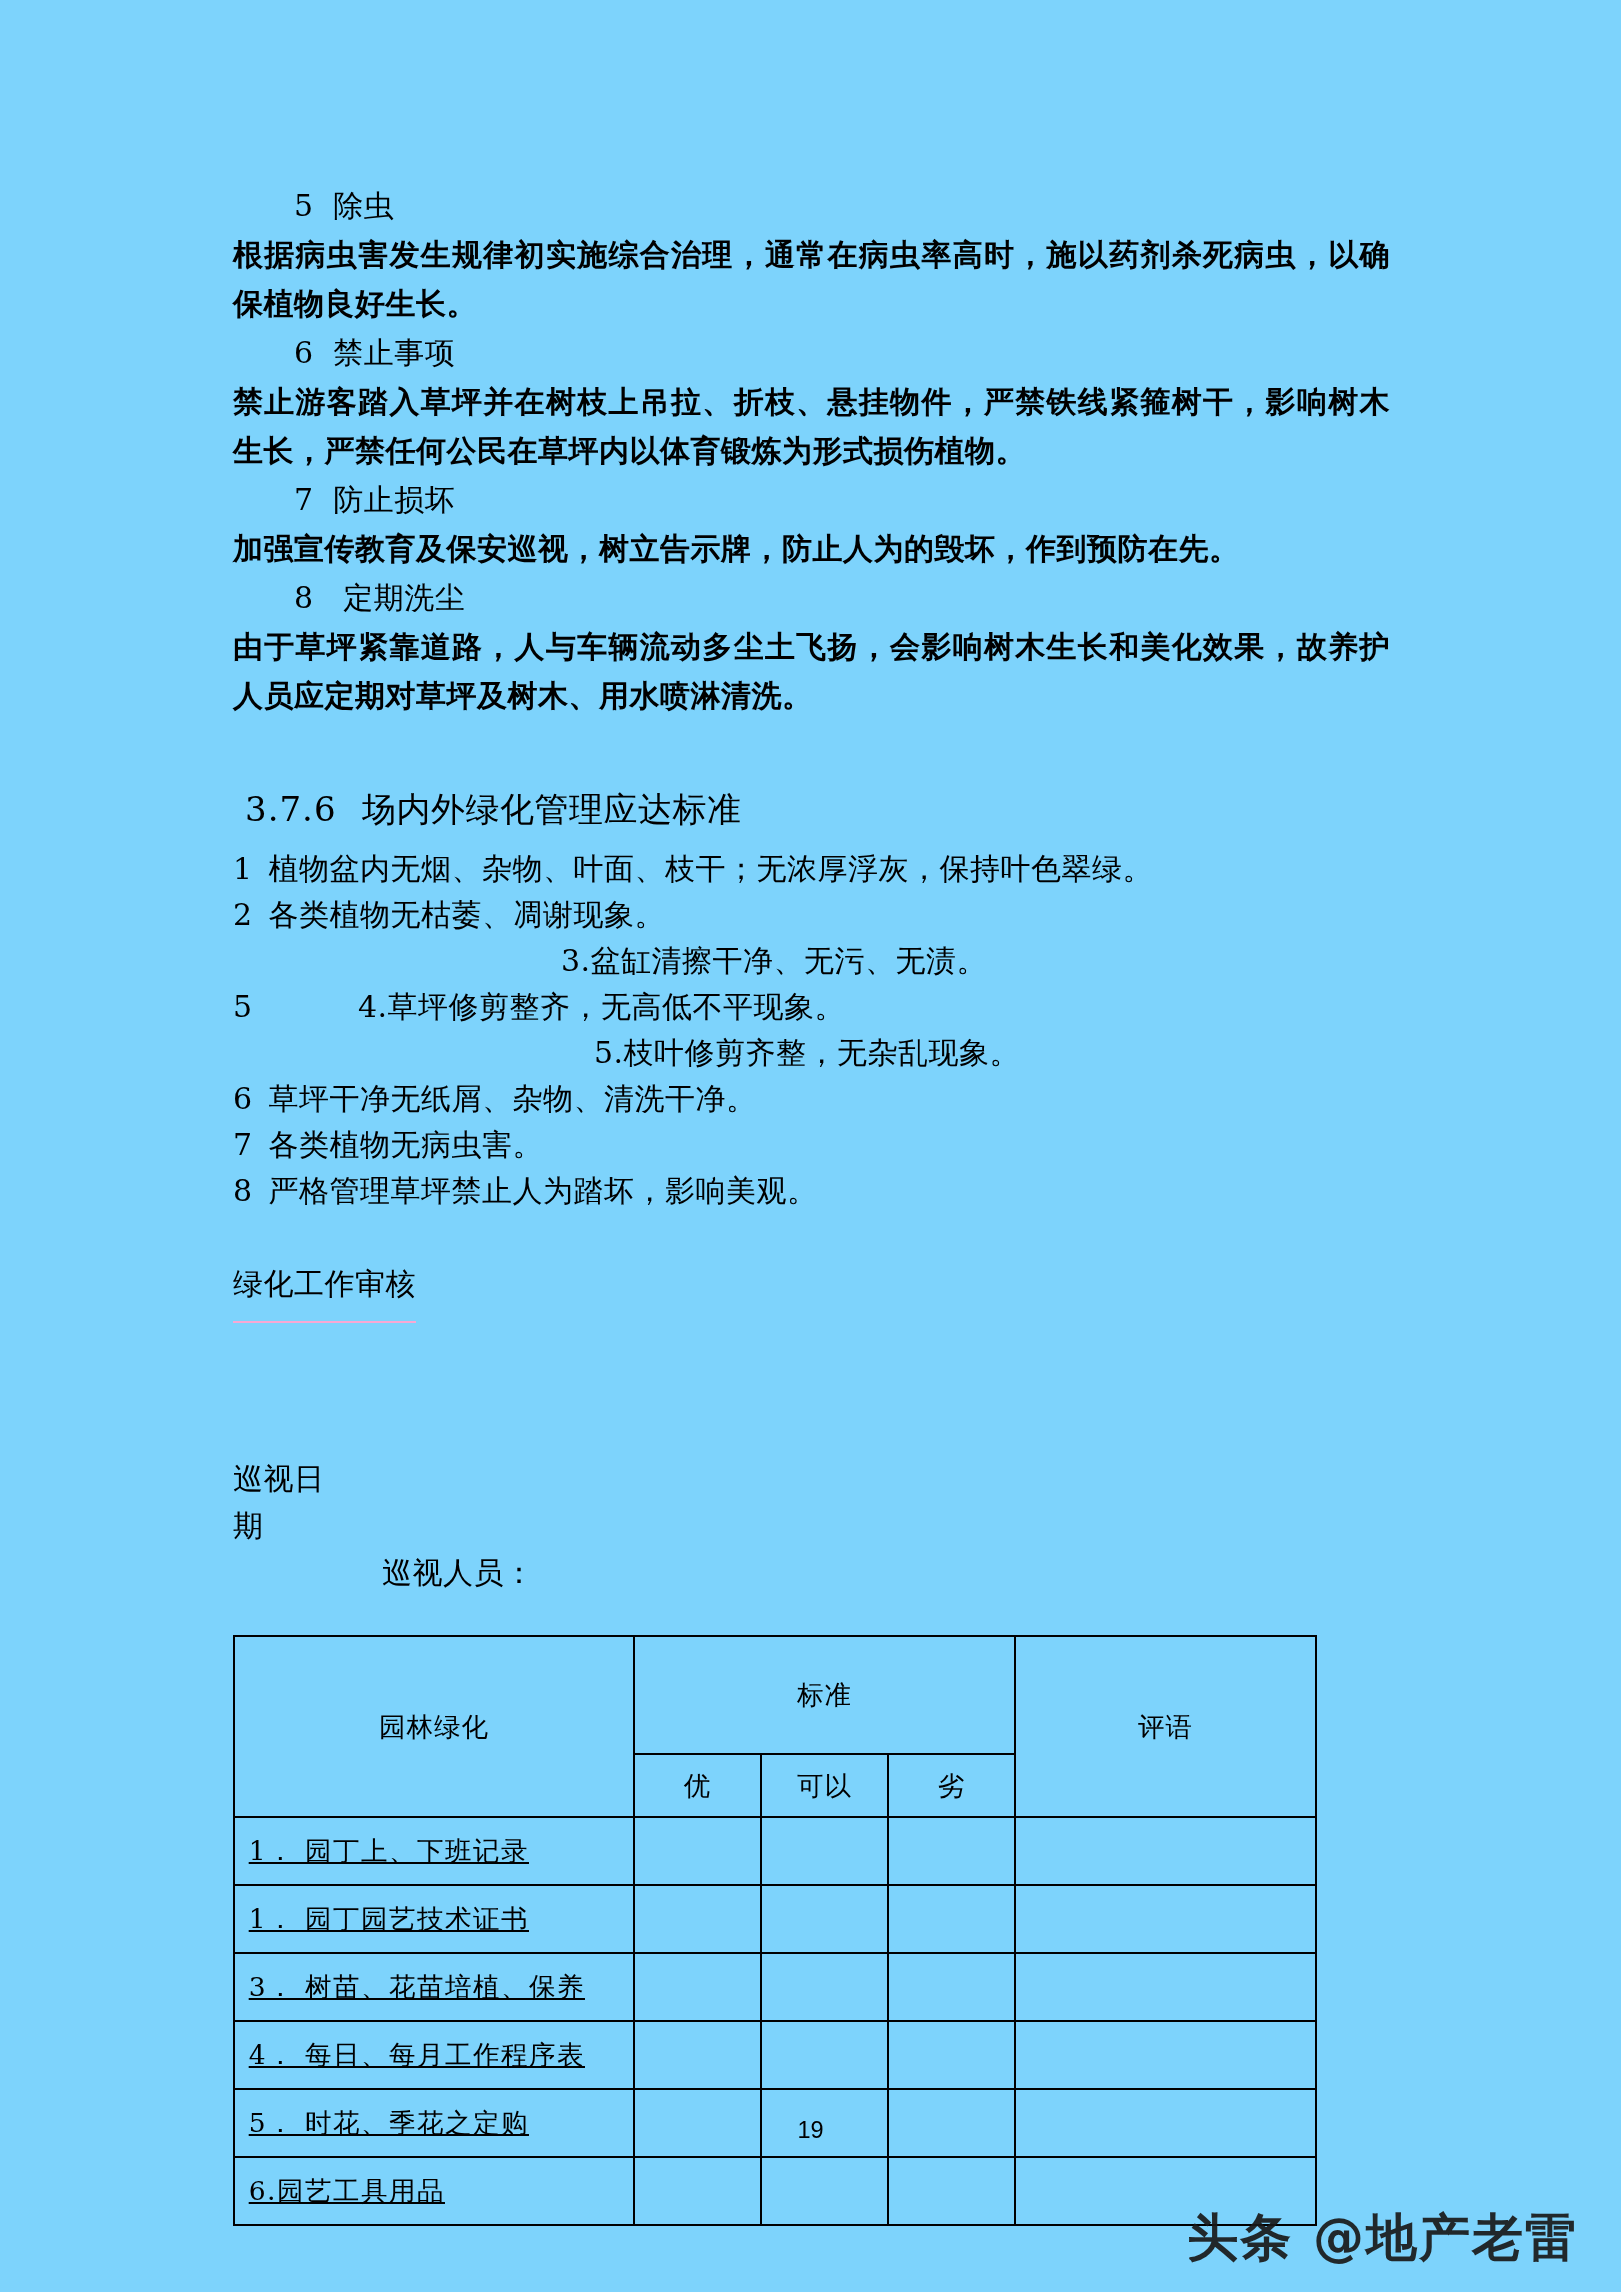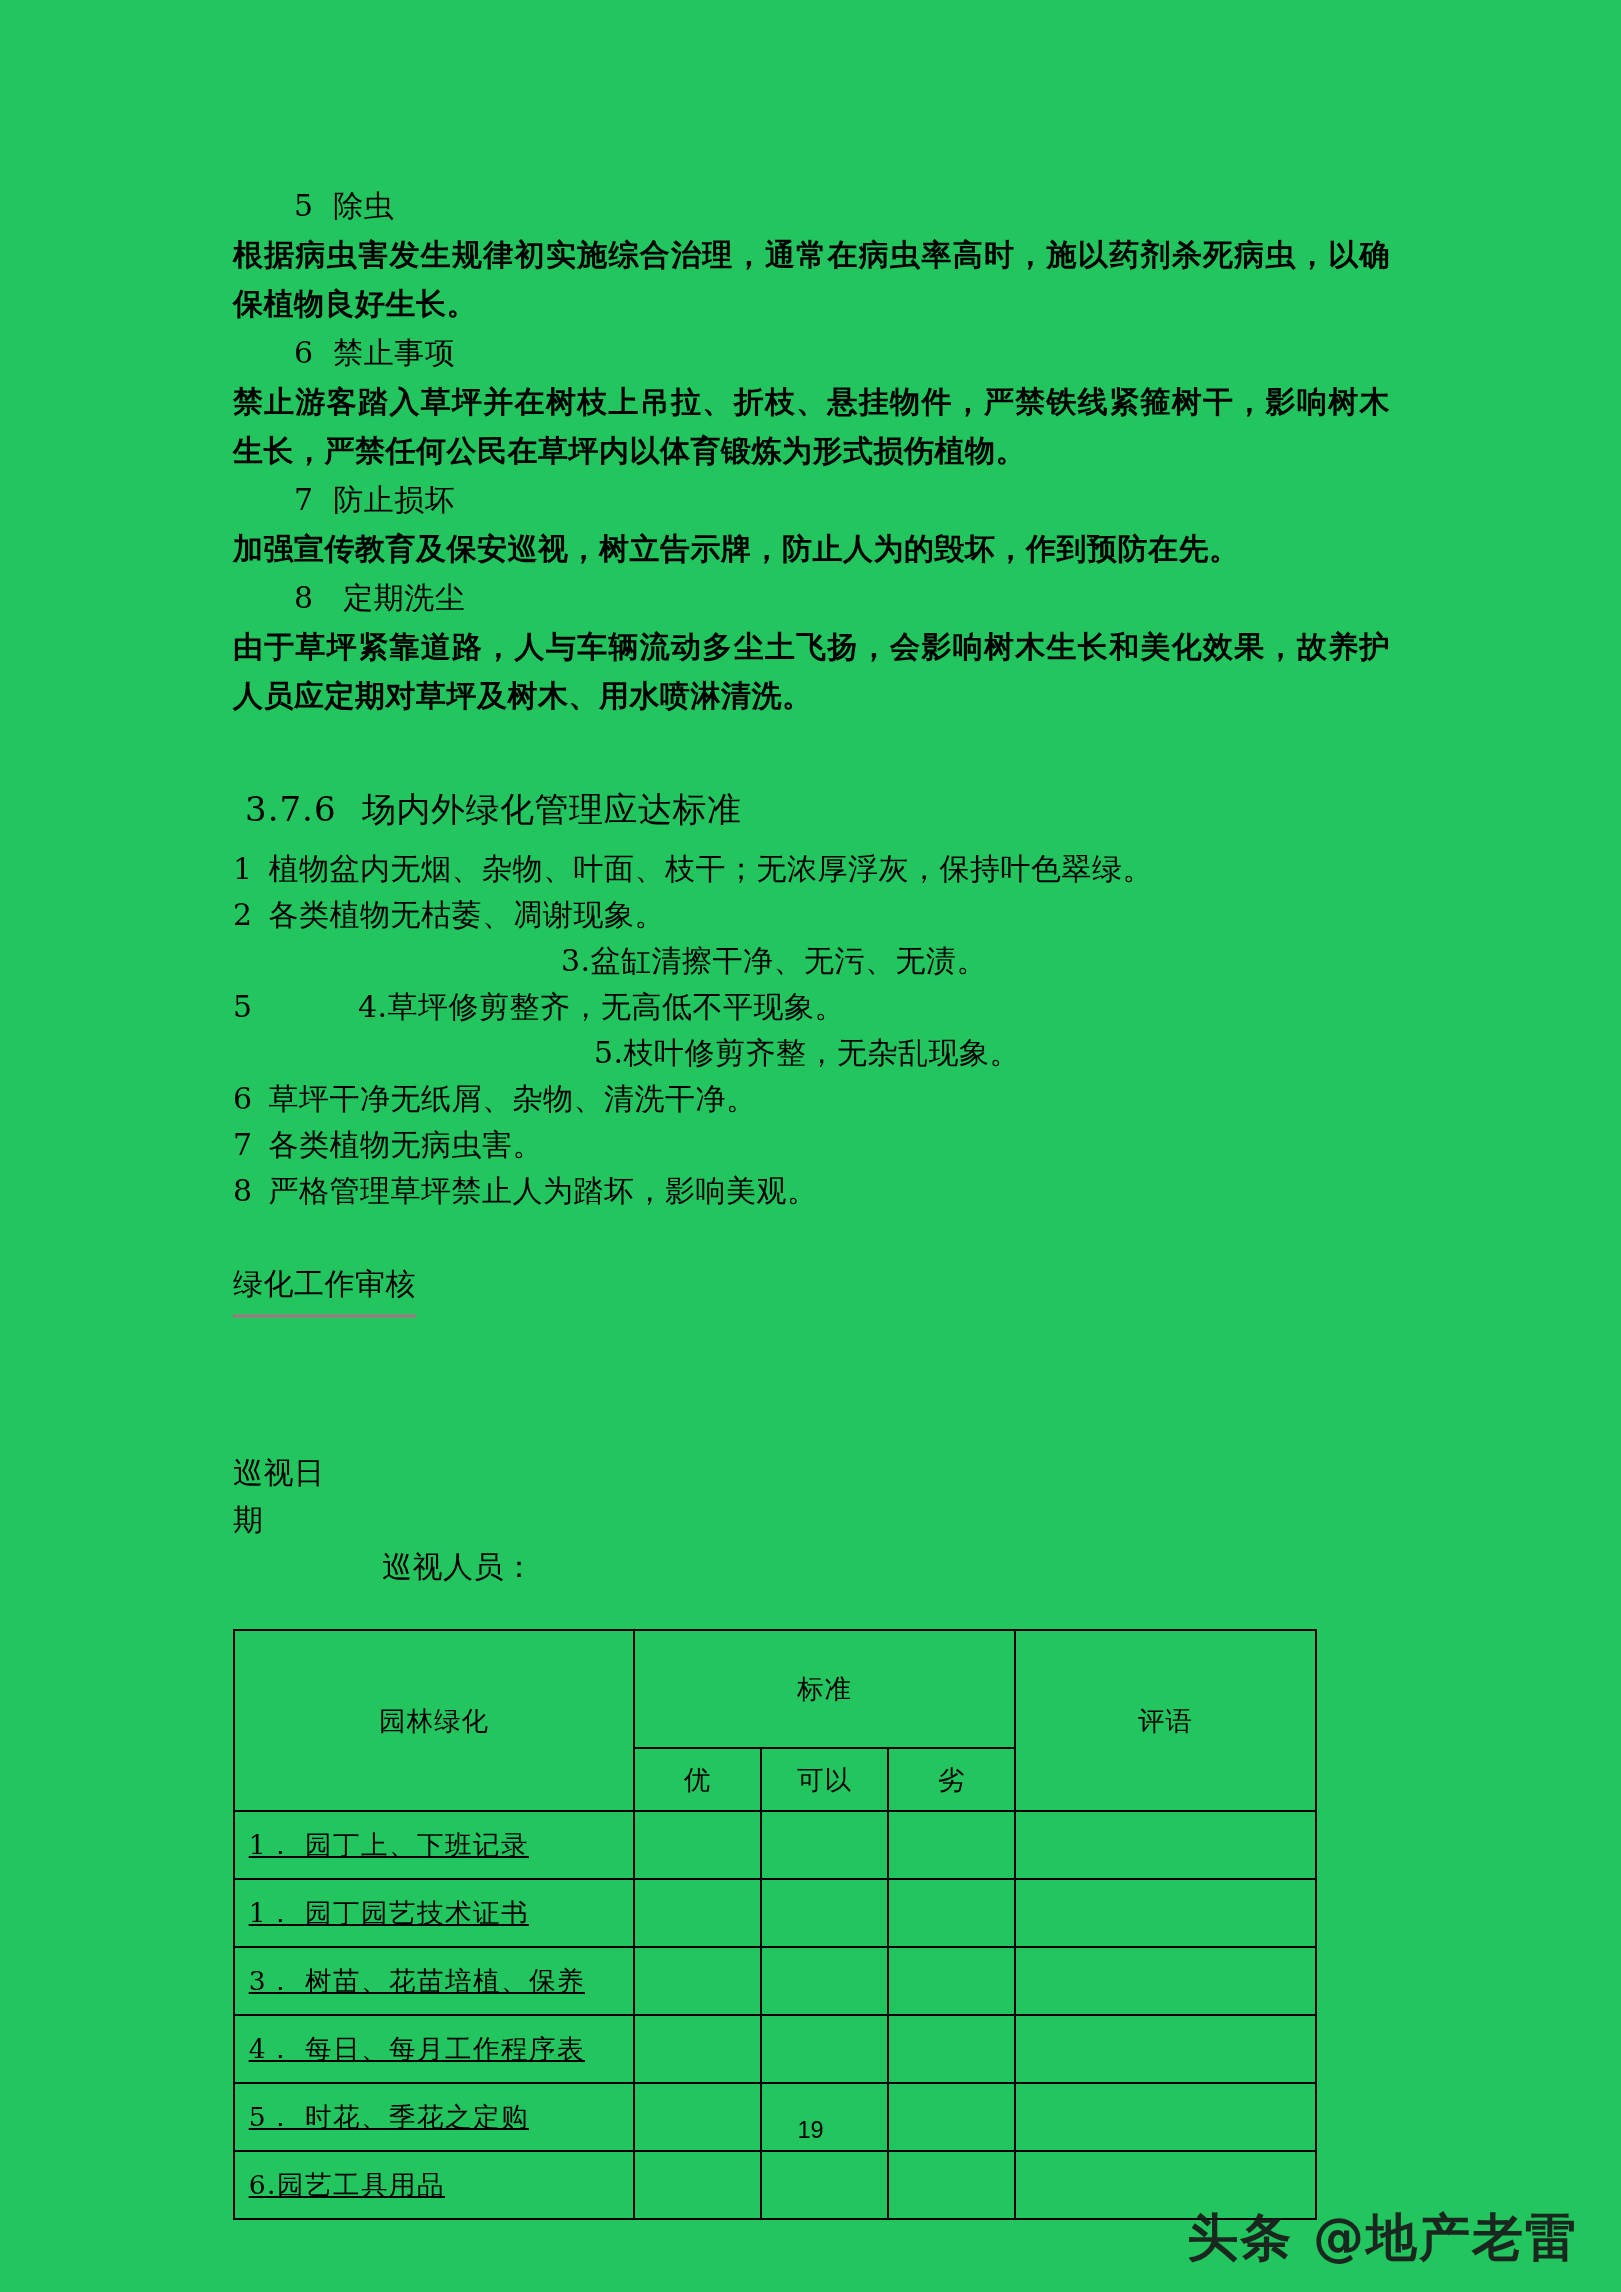--- a/index.html
+++ b/index.html
@@ -15,21 +15,21 @@
     color: #000000;
     overflow: hidden;
   }
 
   
   .page {
     position: absolute;
     left: 0; top: 0;
     width: 1621px;
     height: 2293px;
-    background: #22c55e;
+    background: #7dd3fc;
   }
 
   .content {
     position: absolute;
     left: 233px;
     top: 181px;
     width: 1157px;
   }
 
   
@@ -87,22 +87,22 @@
   .indent-sub-a { padding-left: 328px; }
   .indent-sub-b { padding-left: 361px; }
   .row-5 { display: flex; }
   .row-5 .five { width: 125px; flex: none; }
 
   .underlined {
     font-size: 30px;
     line-height: 49px;
     margin: 0;
     display: inline-block;
-    border-bottom: 2px solid #ec4899;
-    padding-bottom: 7px;
+    border-bottom: 2px solid #f9a8d4;
+    padding-bottom: 13px;
     letter-spacing: 0.5px;
   }
 
   .form-title {
     font-size: 33px;
     line-height: 49px;
     font-weight: bold;
     text-align: center;
     margin: 0;
     letter-spacing: 2.9px;

